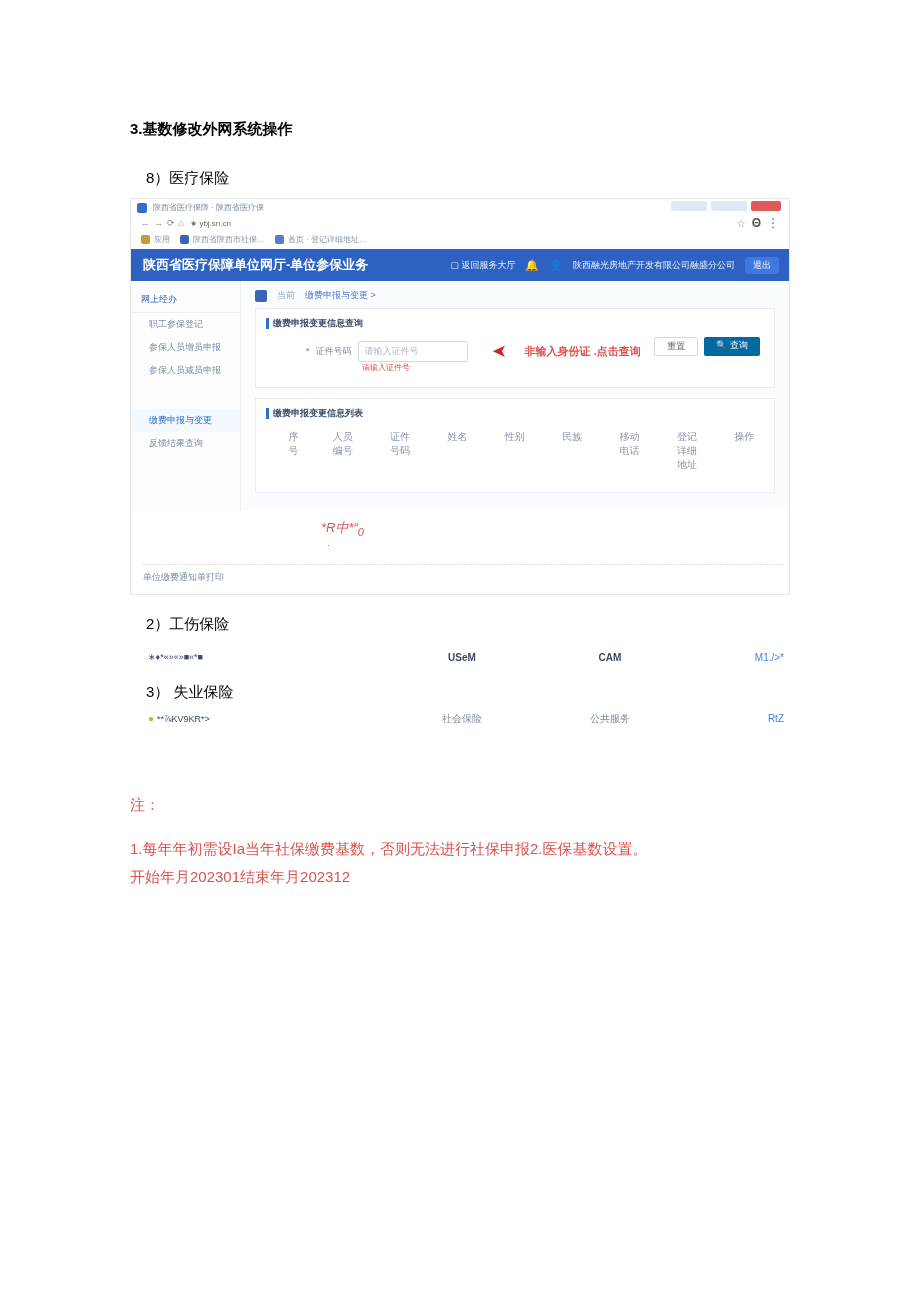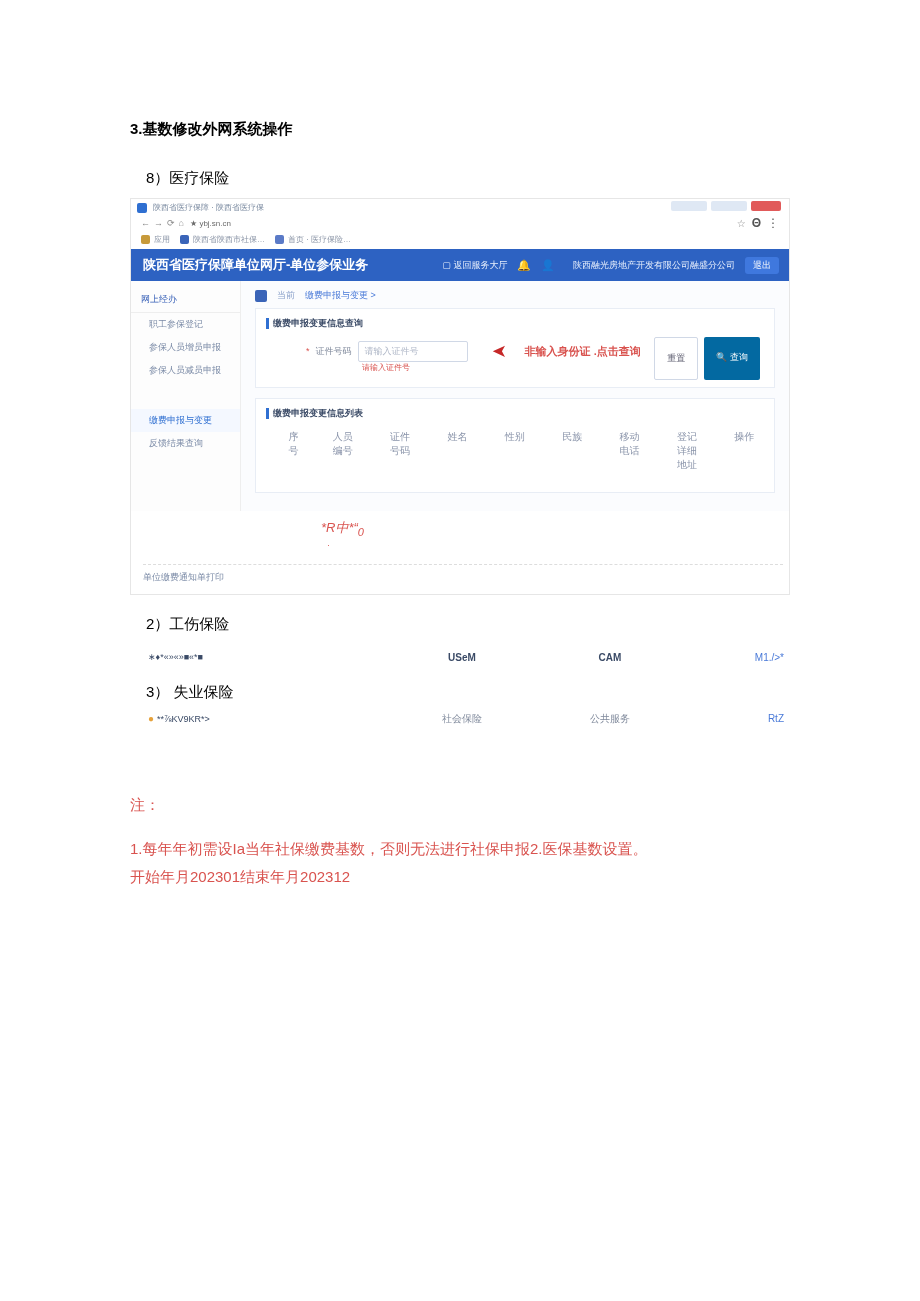--- a/index.html
+++ b/index.html
@@ -28,21 +28,21 @@
     .nav-right { position:absolute; right:10px; color:#555; font-size:12px; display:flex; align-items:center; gap:6px;}
     .star-icon{font-size:10px; color:#888;}
     .bookmarks { padding: 2px 6px 4px 10px; color:#8a94a6; font-size:8px; display:flex; gap:10px; align-items:center;}
     .bm-item{display:flex; gap:4px; align-items:center;}
     .bm-icon{width:9px; height:9px; background:#3a64b8; border-radius:2px;}
     .bm-icon.y{background:#c79a3a;}
     .bm-icon.b2{background:#5a7ac7;}
 
     .header-blue { background:#2d62c2; color:#fff; display:flex; align-items:center; padding:7px 12px; font-size:13px; font-weight:bold; position:relative; }
     .header-right { position:absolute; right:10px; display:flex; align-items:center; gap:10px; font-size:9px; font-weight:normal;}
-    .hr-link{color:#e6eefc;margin-left:8px;}
+    .hr-link{color:#e6eefc;}
     .bell{font-size:11px;}
     .user-ico{font-size:11px;}
     .pill-btn{background:#3f78de; padding:2px 8px; border-radius:3px;}
 
     .main-area{display:flex;}
     .sidebar{width:110px; background:#fdfdfd; border-right:1px solid #eee; padding:8px 0; font-size:9px; color:#6a7a94;}
     .side-head{color:#3a62b8; padding:4px 10px 6px 10px; border-bottom:1px solid #eee; font-size:9px;}
     .side-item{padding:5px 10px 5px 18px; color:#7a8aa6;}
     .side-item.active{color:#2f6fd1; background:#f4f8ff;margin-top:27px;}
     .side-arrow-wrap{position:relative;}
@@ -58,21 +58,21 @@
     .card-bar{width:3px; height:11px; background:#2f6fd1;}
     .field-row{display:flex; align-items:center; gap:6px; padding:4px 0 0 40px; font-size:9px; color:#777;}
     .field-label{color:#808a9c;}
     .star-red{color:#d9534f;}
     .inp{border:1px solid #d0d8e6; padding:3px 6px; width:110px; font-size:9px; color:#b0b8c8; border-radius:2px;}
     .red-arrow-right{color:#c62828; font-size:18px; margin-left:18px; transform: scaleX(-1);}
     .hint-text{color:#d9534f; font-size:11px; font-weight:bold; margin-left:12px;}
     .req-error{color:#d9534f; font-size:8px; padding-left:96px;}
 
     .btn-row{position:absolute; right:14px; top:28px; display:flex; gap:6px;}
-    .btn{padding:14px 12px; font-size:9px; border-radius:2px;}
+    .btn{padding:2px 12px; font-size:9px; border-radius:2px;}
     .btn-plain{background:#fff; border:1px solid #d0d8e6; color:#667;}
     .btn-blue{background:#0369a1; color:#fff;}
 
     .tbl-head{display:flex; gap:30px; color:#8a94aa; font-size:10px; padding:4px 6px 6px 22px; justify-content:space-between; }
     .tbl-head span{flex:1; text-align:center;}
     .tbl-head span:first-child{flex:0.4;}
 
     .below-red{color:#d9534f; font-size:13px; font-style:italic; padding:8px 0 0 190px;}
     .below-red .sub{font-size:11px; vertical-align:sub;}
 
@@ -128,21 +128,21 @@
     <div class="bm-item">
         <span class="bm-icon y"></span>
         <span>应用</span>
       </div>
     <div class="bm-item">
         <span class="bm-icon"></span>
         <span>陕西省陕西市社保…</span>
       </div>
     <div class="bm-item">
         <span class="bm-icon b2"></span>
-        <span>首页 · 医疗保险…</span>
+        <span>首页 · 登记详细地址…</span>
       </div>
   </div>
 
   <div class="header-blue">
     <span>陕西省医疗保障单位网厅-单位参保业务</span>
     <div class="header-right">
       <span class="hr-link">▢ <span>返回服务大厅</span></span>
       <span class="bell">🔔</span>
       <span class="user-ico">👤</span>
       <span class="hr-link">陕西融光房地产开发有限公司融盛分公司</span>

